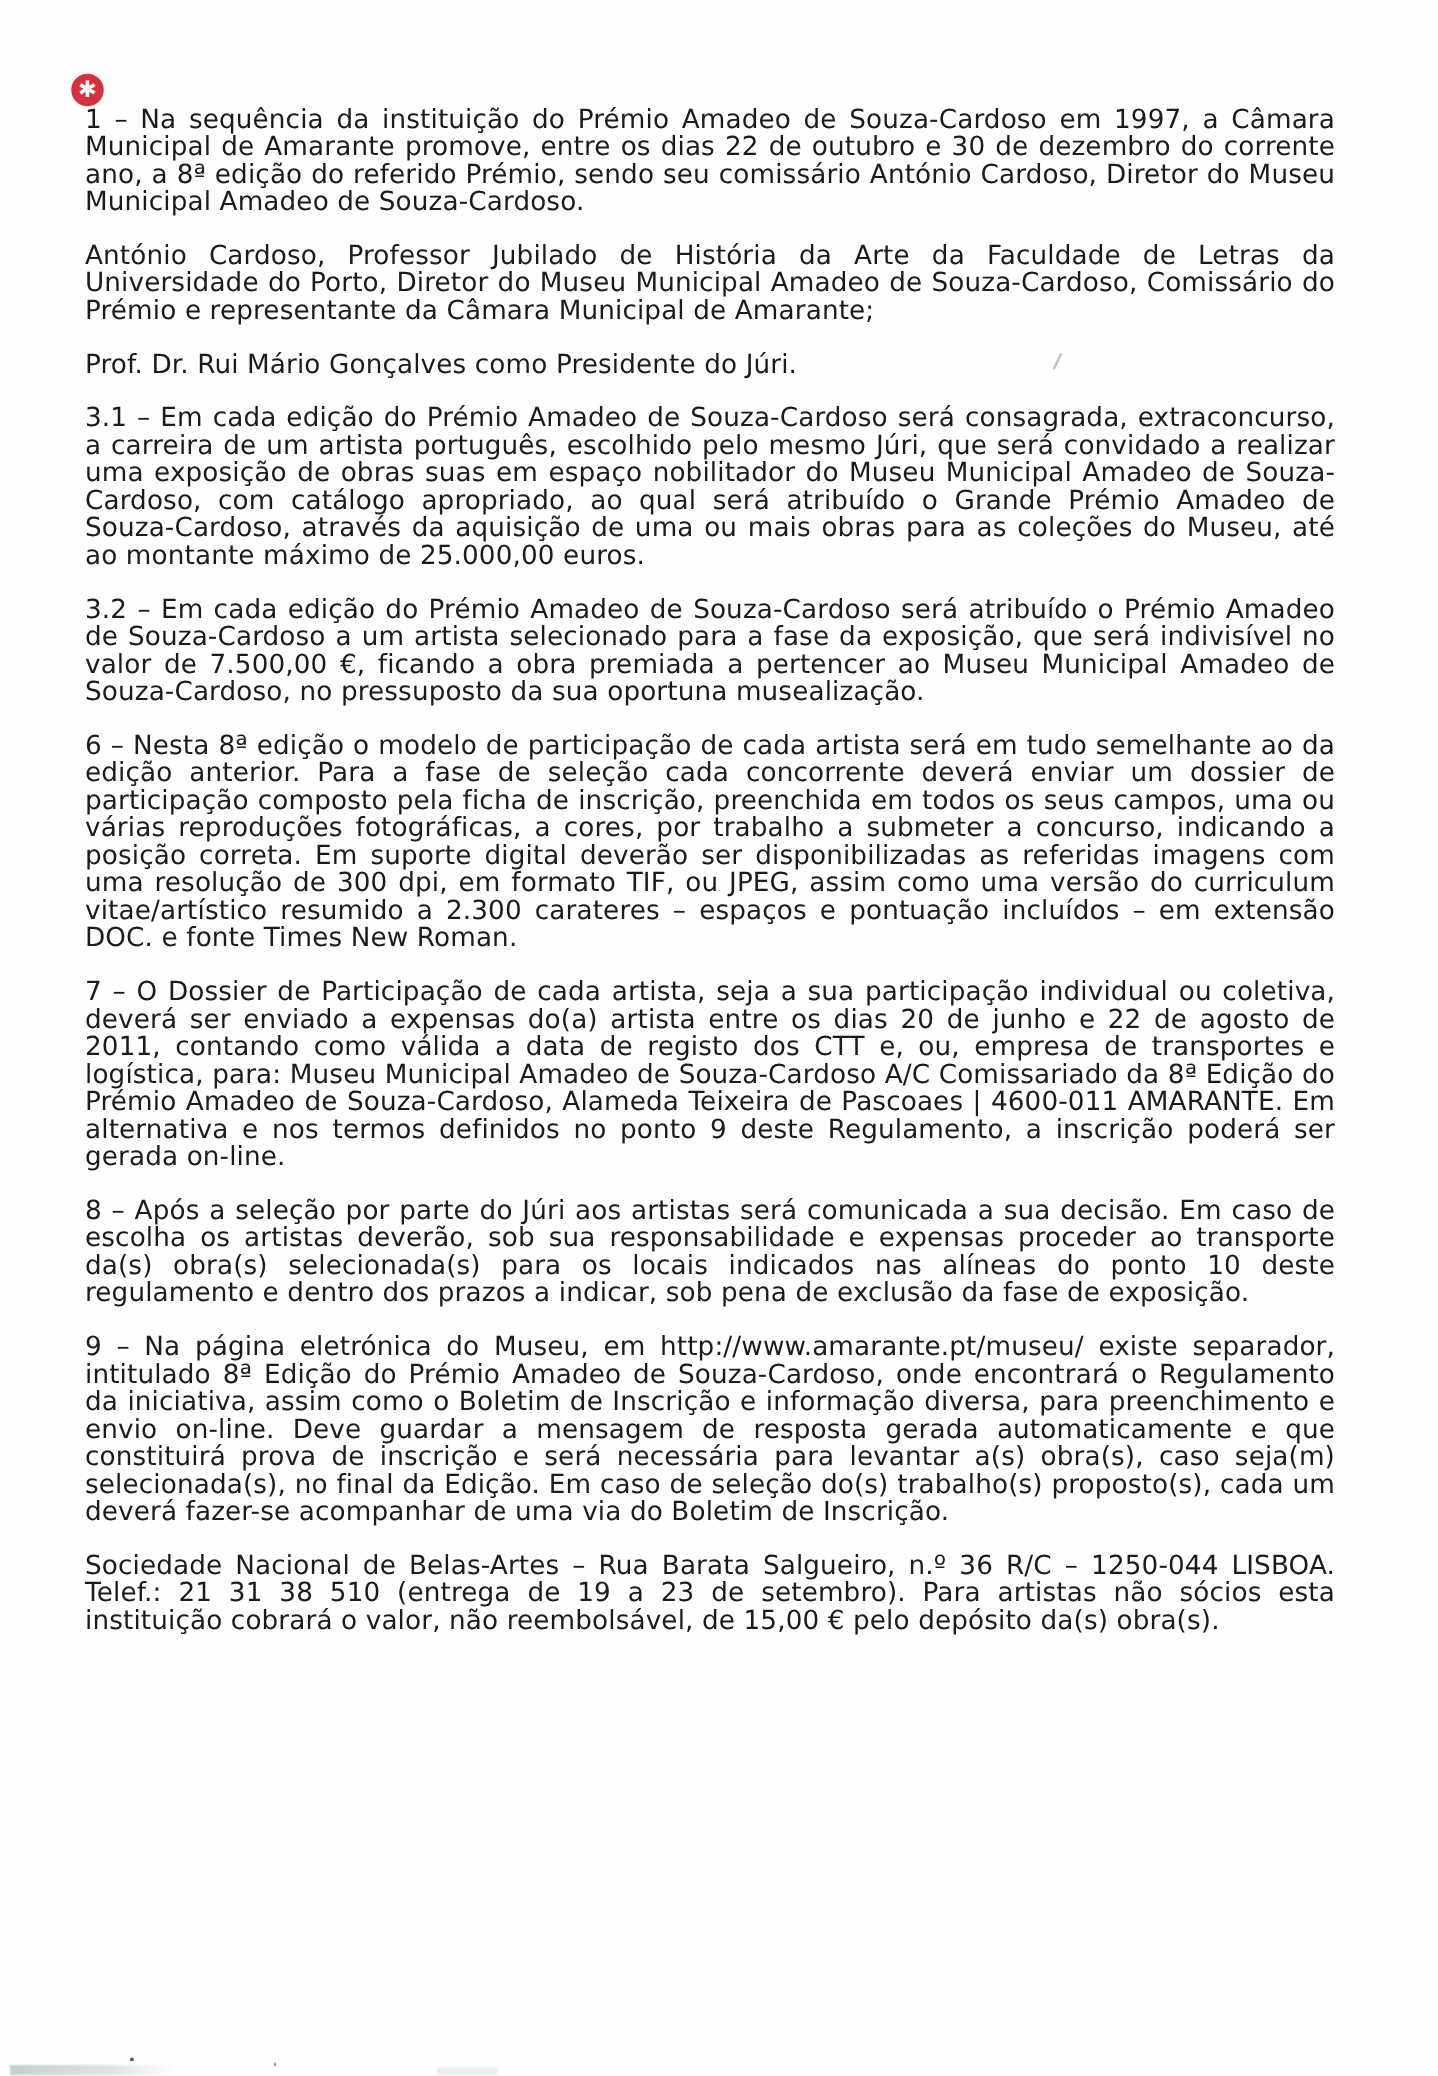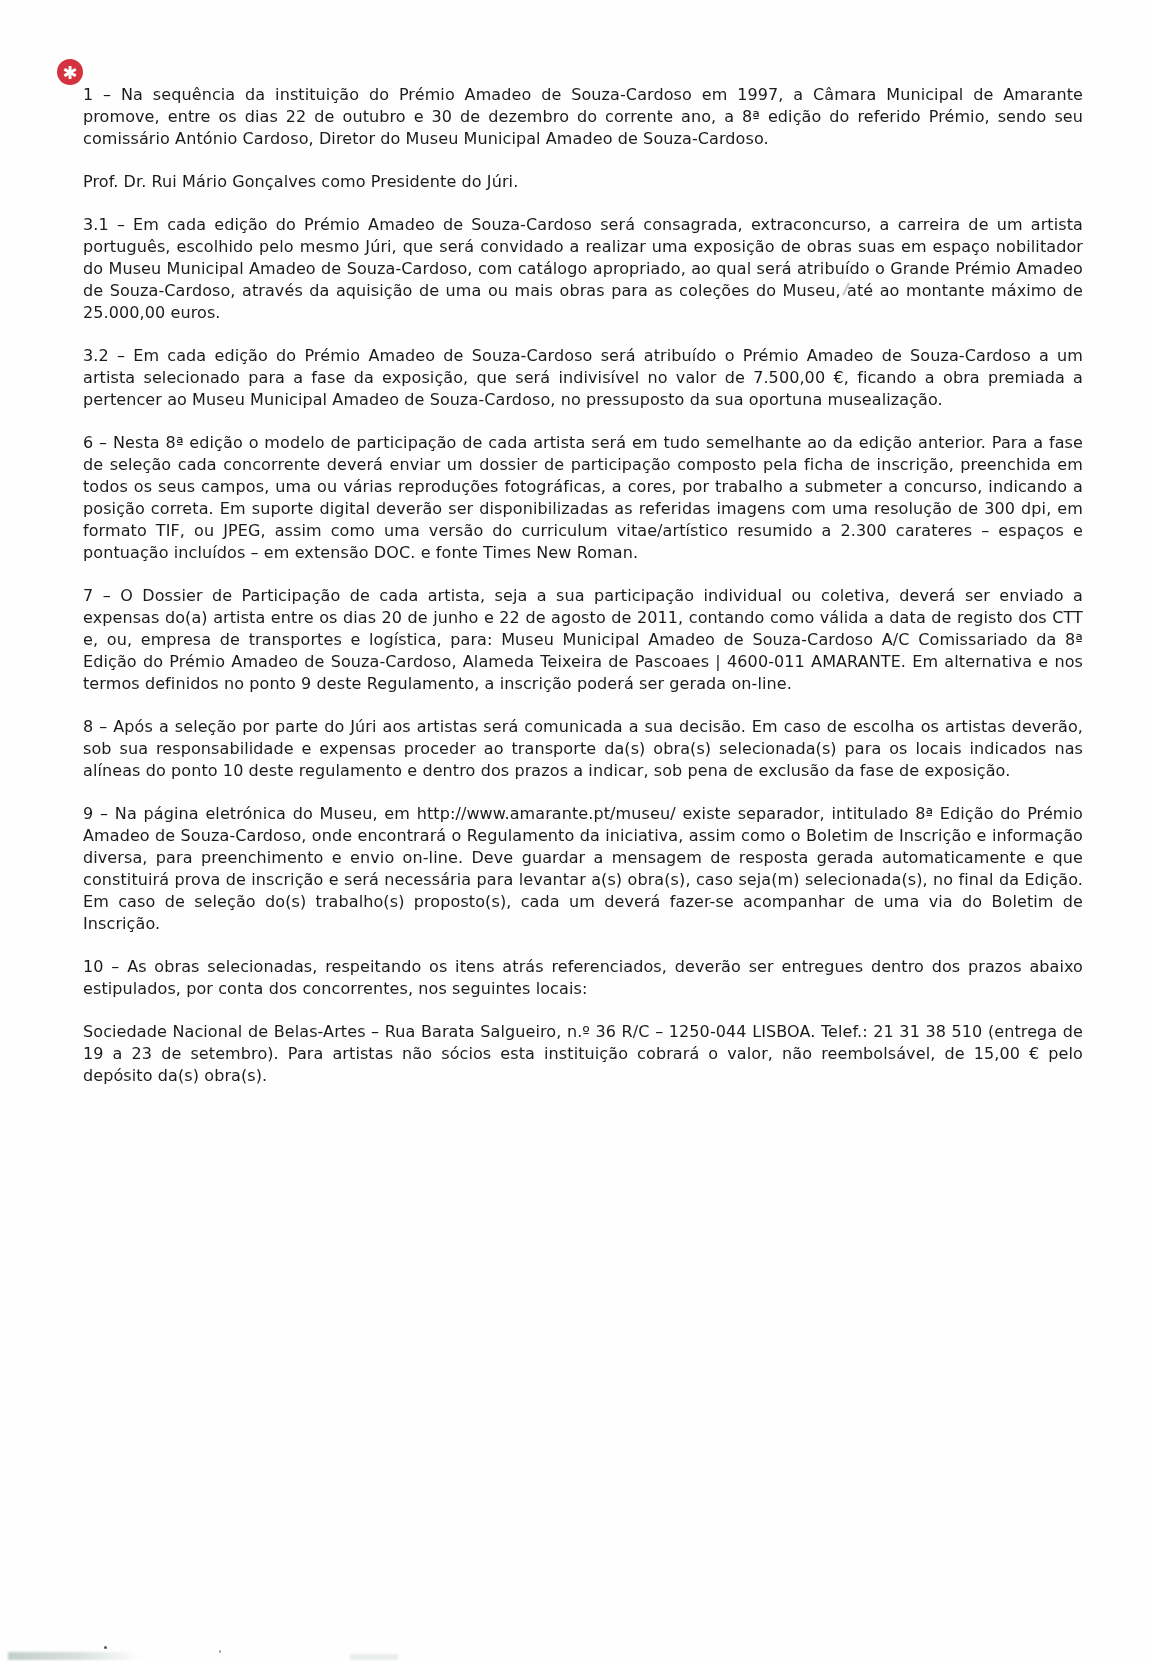--- a/index.html
+++ b/index.html
@@ -28,25 +28,25 @@
     justify-content: center;
   }
   .badge-glyph {
     color: #ffffff;
     font-size: 18px;
     line-height: 1;
     transform: translateY(0.5px);
   }
   .content {
     position: absolute;
-    left: 83px;
+    left: 68px;
     top: 84px;
     width: 1000px;
     color: #1b1b1b;
-    font-size: 16px;
+    font-size: 21px;
     line-height: 22px;
     text-align: justify;
     letter-spacing: 0.1px;
   }
   .content p {
     margin: 0 0 21px 0;
   }
   .stray-mark {
     position: absolute;
     left: 845px;
@@ -103,28 +103,28 @@
 <body>
 
 <div class="page">
 
   <div class="badge">
     <span class="badge-glyph">✱</span>
   </div>
 
   <div class="content">
     <p>1 – Na sequência da instituição do Prémio Amadeo de Souza-Cardoso em 1997, a Câmara Municipal de Amarante promove, entre os dias 22 de outubro e 30 de dezembro do corrente ano, a 8ª edição do referido Prémio, sendo seu comissário António Cardoso, Diretor do Museu Municipal Amadeo de Souza-Cardoso.</p>
+    <p>António Cardoso, Professor Jubilado de História da Arte da Faculdade de Letras da Universidade do Porto, Diretor do Museu Municipal Amadeo de Souza-Cardoso, Comissário do Prémio e representante da Câmara Municipal de Amarante;</p>
     <p>Prof. Dr. Rui Mário Gonçalves como Presidente do Júri.</p>
     <p>3.1 – Em cada edição do Prémio Amadeo de Souza-Cardoso será consagrada, extraconcurso, a carreira de um artista português, escolhido pelo mesmo Júri, que será convidado a realizar uma exposição de obras suas em espaço nobilitador do Museu Municipal Amadeo de Souza-Cardoso, com catálogo apropriado, ao qual será atribuído o Grande Prémio Amadeo de Souza-Cardoso, através da aquisição de uma ou mais obras para as coleções do Museu, até ao montante máximo de 25.000,00 euros.</p>
     <p>3.2 – Em cada edição do Prémio Amadeo de Souza-Cardoso será atribuído o Prémio Amadeo de Souza-Cardoso a um artista selecionado para a fase da exposição, que será indivisível no valor de 7.500,00 €, ficando a obra premiada a pertencer ao Museu Municipal Amadeo de Souza-Cardoso, no pressuposto da sua oportuna musealização.</p>
     <p>6 – Nesta 8ª edição o modelo de participação de cada artista será em tudo semelhante ao da edição anterior. Para a fase de seleção cada concorrente deverá enviar um dossier de participação composto pela ficha de inscrição, preenchida em todos os seus campos, uma ou várias reproduções fotográficas, a cores, por trabalho a submeter a concurso, indicando a posição correta. Em suporte digital deverão ser disponibilizadas as referidas imagens com uma resolução de 300 dpi, em formato TIF, ou JPEG, assim como uma versão do curriculum vitae/artístico resumido a 2.300 carateres – espaços e pontuação incluídos – em extensão DOC. e fonte Times New Roman.</p>
     <p>7 – O Dossier de Participação de cada artista, seja a sua participação individual ou coletiva, deverá ser enviado a expensas do(a) artista entre os dias 20 de junho e 22 de agosto de 2011, contando como válida a data de registo dos CTT e, ou, empresa de transportes e logística, para: Museu Municipal Amadeo de Souza-Cardoso A/C Comissariado da 8ª Edição do Prémio Amadeo de Souza-Cardoso, Alameda Teixeira de Pascoaes | 4600-011 AMARANTE. Em alternativa e nos termos definidos no ponto 9 deste Regulamento, a inscrição poderá ser gerada on-line.</p>
     <p>8 – Após a seleção por parte do Júri aos artistas será comunicada a sua decisão. Em caso de escolha os artistas deverão, sob sua responsabilidade e expensas proceder ao transporte da(s) obra(s) selecionada(s) para os locais indicados nas alíneas do ponto 10 deste regulamento e dentro dos prazos a indicar, sob pena de exclusão da fase de exposição.</p>
     <p>9 – Na página eletrónica do Museu, em http://www.amarante.pt/museu/ existe separador, intitulado 8ª Edição do Prémio Amadeo de Souza-Cardoso, onde encontrará o Regulamento da iniciativa, assim como o Boletim de Inscrição e informação diversa, para preenchimento e envio on-line. Deve guardar a mensagem de resposta gerada automaticamente e que constituirá prova de inscrição e será necessária para levantar a(s) obra(s), caso seja(m) selecionada(s), no final da Edição. Em caso de seleção do(s) trabalho(s) proposto(s), cada um deverá fazer-se acompanhar de uma via do Boletim de Inscrição.</p>
-    <p>10 – As obras selecionadas, respeitando os itens atrás referenciados, deverão ser entregues dentro dos prazos abaixo estipulados, por conta dos concorrentes, nos seguintes locais:</p>
     <p>Sociedade Nacional de Belas-Artes – Rua Barata Salgueiro, n.º 36 R/C – 1250-044 LISBOA. Telef.: 21 31 38 510 (entrega de 19 a 23 de setembro). Para artistas não sócios esta instituição cobrará o valor, não reembolsável, de 15,00 € pelo depósito da(s) obra(s).</p>
   </div>
 
   <div class="stray-mark"></div>
   <div class="smudge-1"></div>
   <div class="smudge-2"></div>
   <div class="speck-1"></div>
   <div class="speck-2"></div>
 
 </div>

